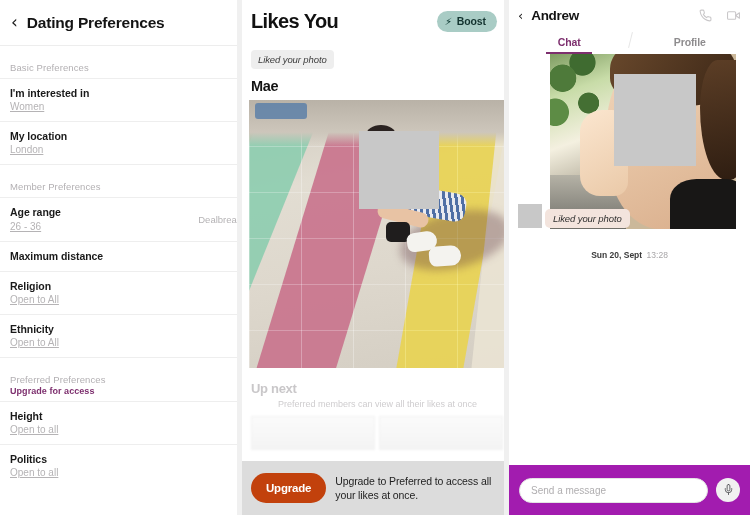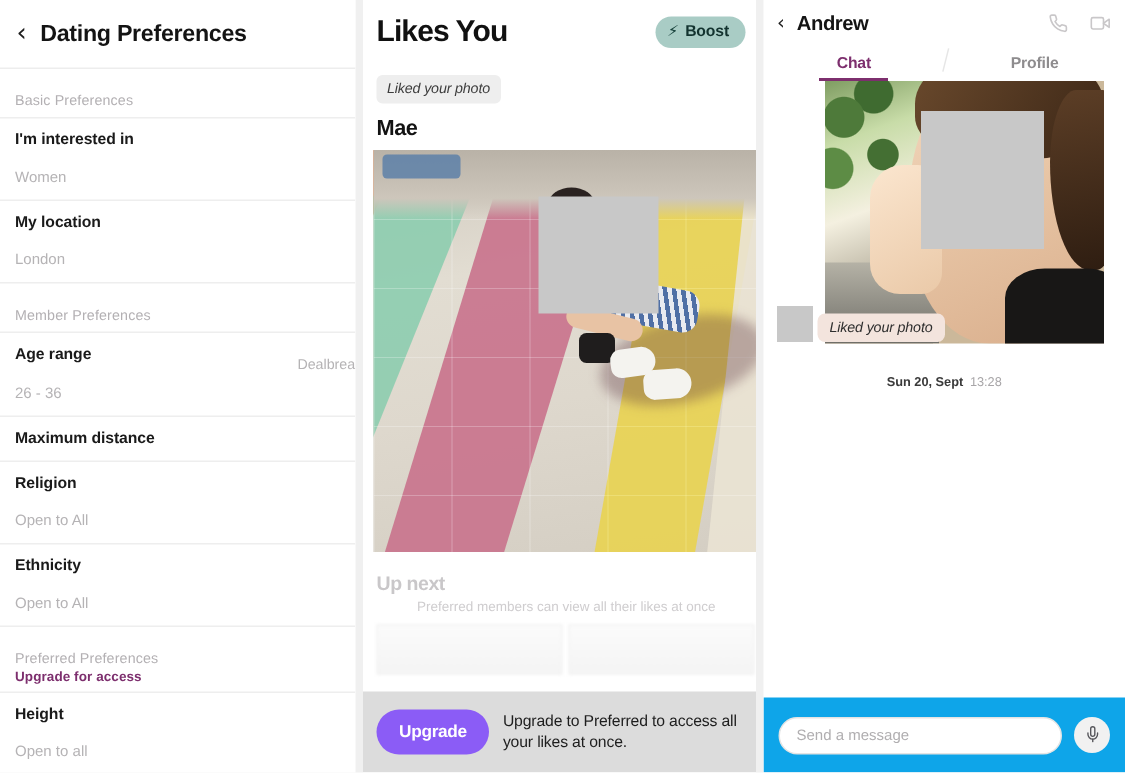--- a/index.html
+++ b/index.html
@@ -61,22 +61,23 @@
     display: flex; align-items: flex-start;
     cursor: pointer;
   }
   .pref-main { flex: 1; min-width: 0; }
   .pref-label {
     font-size: 10.5px; font-weight: 700; color: #1a1a1a;
     letter-spacing: -0.05px; line-height: 1.35;
   }
   .pref-value {
     font-size: 10px; color: #b5b3b5;
-    margin-top: 12px; line-height: 1.3;
+    margin-top: 0; line-height: 1.3;
     white-space: nowrap;
+    text-decoration: underline;
   }
   .pref-tag {
     font-size: 9.5px; color: #b5b3b5;
     position: absolute; right: -13px; top: 16px;
     white-space: nowrap; overflow: hidden;
   }
   .pref-row.last { border-bottom: 1px solid #eeeeee; }
 
   
   .gutter { width: 5px; height: 515px; background: #f0f0f0; flex: 0 0 5px; }
@@ -224,21 +225,21 @@
     filter: blur(1.1px);
   }
   .upgrade-bar {
     position: absolute; left: 0; bottom: 0;
     width: 262px; height: 54px;
     background: #dcdcdc;
     display: flex; align-items: center; gap: 9px;
     padding: 0 9px;
   }
   .upgrade-btn {
-    background: #8b5cf6; color: #ffffff;
+    background: #c2410c; color: #ffffff;
     border: none; border-radius: 15px;
     height: 30px; padding: 0 15px;
     font-size: 11.5px; font-weight: 700;
     letter-spacing: -0.2px; cursor: pointer;
     flex: 0 0 auto;
   }
   .upgrade-text {
     font-size: 10.5px; color: #1e1e1e; line-height: 1.38;
     font-weight: 500; letter-spacing: -0.1px;
   }
@@ -360,21 +361,21 @@
     background: #f0f0f0; border-radius: 5px;
     padding: 5px 10px;
     font-size: 10.5px; font-style: italic; color: #2b2b2b;
     white-space: nowrap; letter-spacing: -0.2px;
   }
   .chat-input-bar {
     position: absolute; left: 0; bottom: 0;
     width: 241px; height: 50px;
     display: flex; align-items: center; gap: 8px;
     padding: 0 10px;
-    background: #0ea5e9;
+    background: #a21caf;
   }
   .msg-input {
     flex: 1; height: 25px;
     border: 1px solid #e4e4e4; border-radius: 13px;
     background: #fff; padding: 0 11px;
     font-size: 10px; color: #2c2c2c;
     font-family: "Liberation Sans", sans-serif;
     outline: none;
   }
   .msg-input::placeholder { color: #b0aeb0; }

